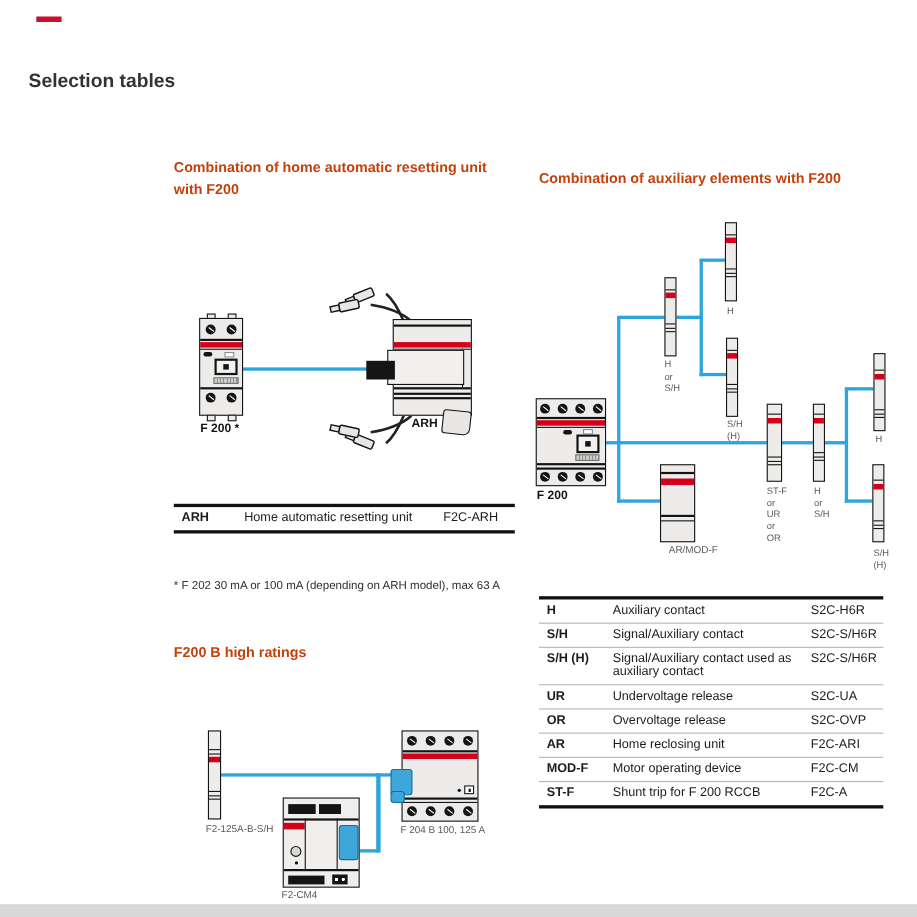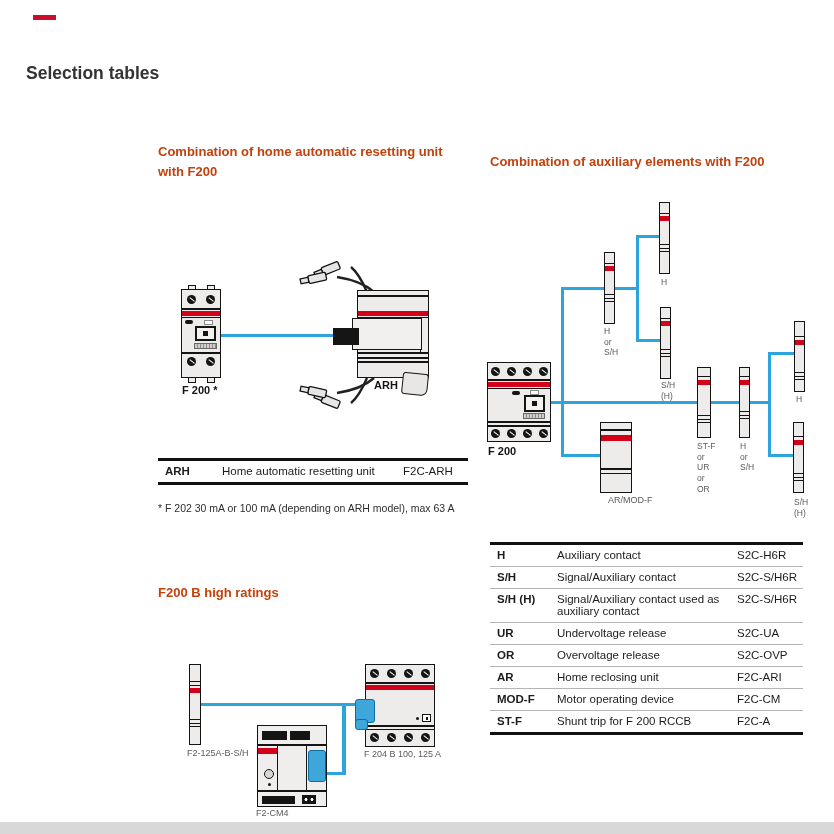--- a/index.html
+++ b/index.html
@@ -36,21 +36,21 @@
   
   .blackconn{position:absolute;background:#151515;}
   .blueconn{position:absolute;background:#3ea6d9;border:1.6px solid #0d6d9d;border-radius:3px;box-sizing:border-box;}
   
   .tbl{position:absolute;border-top:3px solid #111;border-bottom:3px solid #111;font-size:11.5px;color:#1c1c1c;}
   .trow{display:grid;padding:4px 0 5px 7px;box-sizing:border-box;align-items:start;}
   .trow + .trow{border-top:1px solid #b5b5b5;}
   .tblL .trow{grid-template-columns:57px 181px 1fr;}
   .tblR .trow{grid-template-columns:60px 180px 1fr;}
   .term{font-weight:bold;}
-  .footnote{position:absolute;font-size:10.5px;color:#2e2e2e;white-space:nowrap;}
+  .footnote{position:absolute;font-size:10.5px;color:#2e2e2e;white-space:nowrap;margin-top:24px;}
   .band{position:absolute;left:0;top:822px;width:834px;height:12px;background:#d8d8d8;}
 </style>
 </head>
 <body>
 
 <div class="canvas">
 
   <div class="dash"></div>
   <div class="subtitle">Selection tables</div>
 

